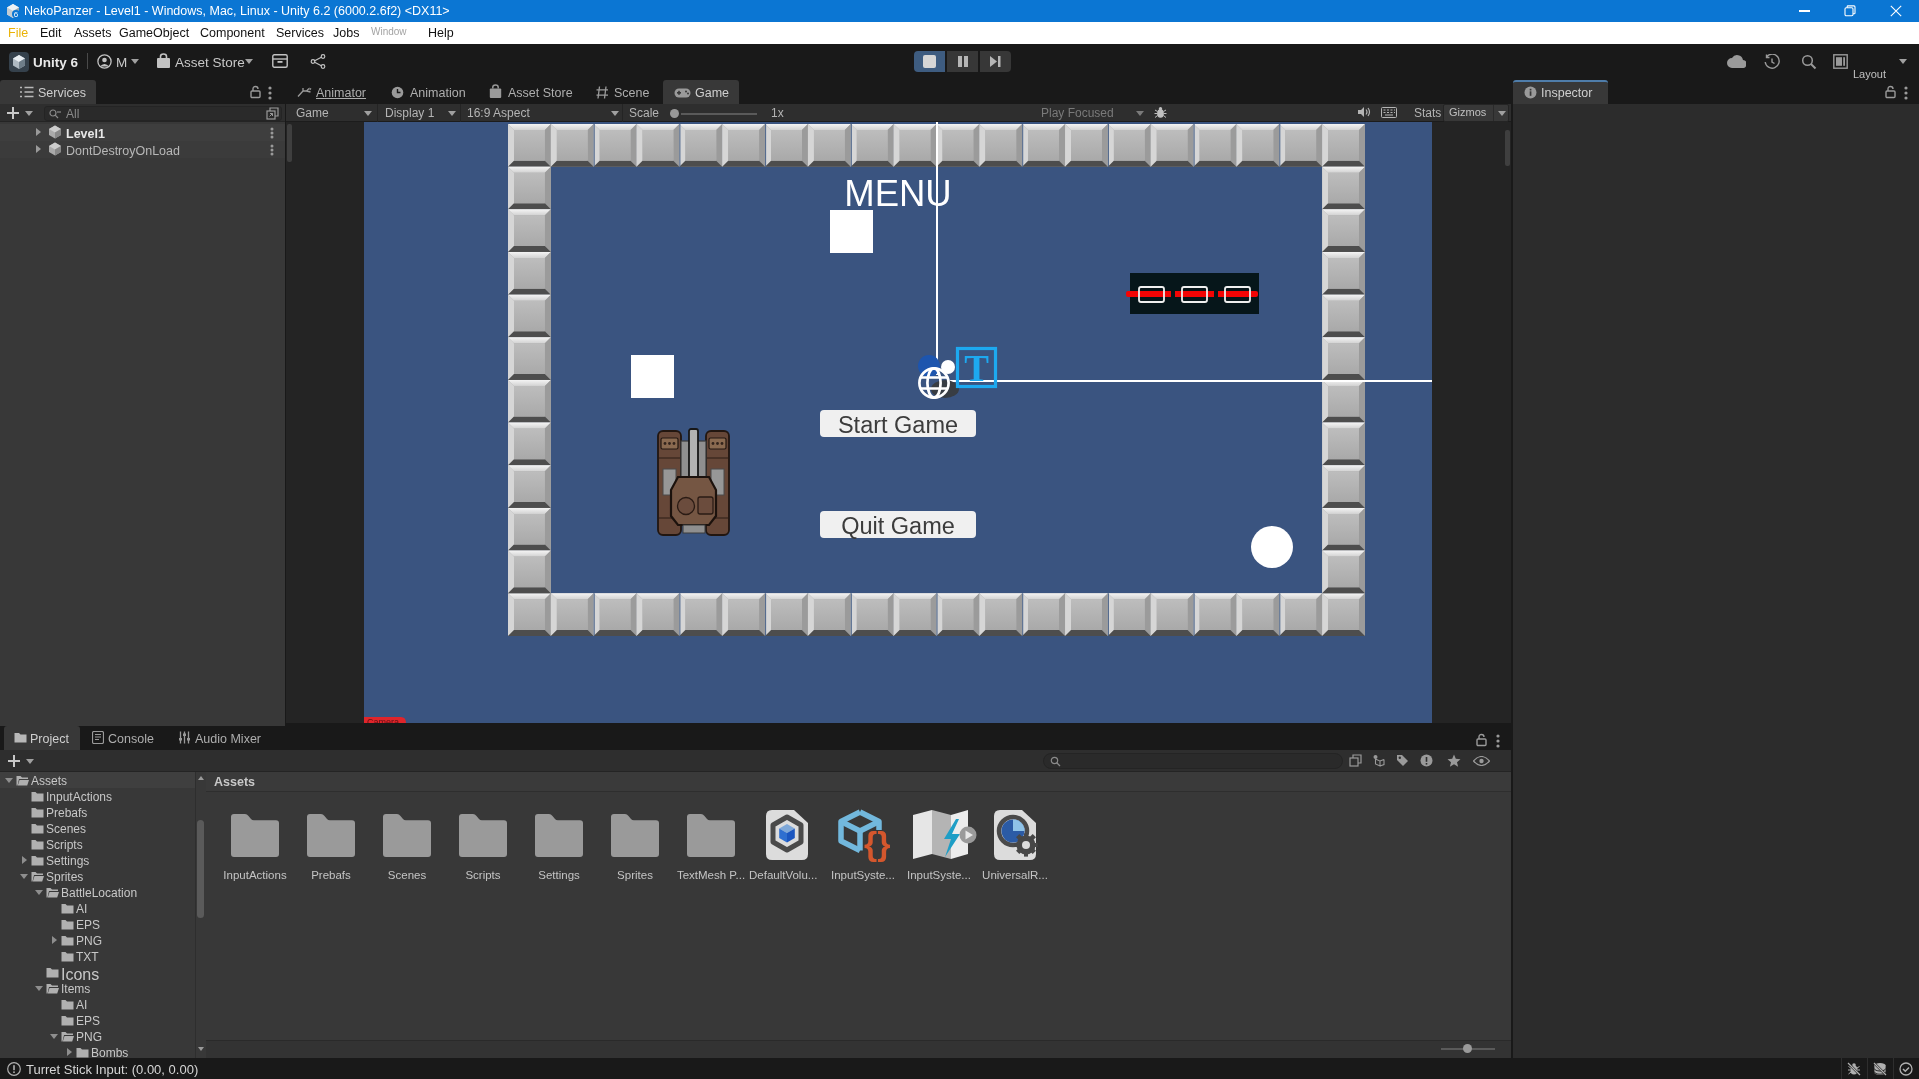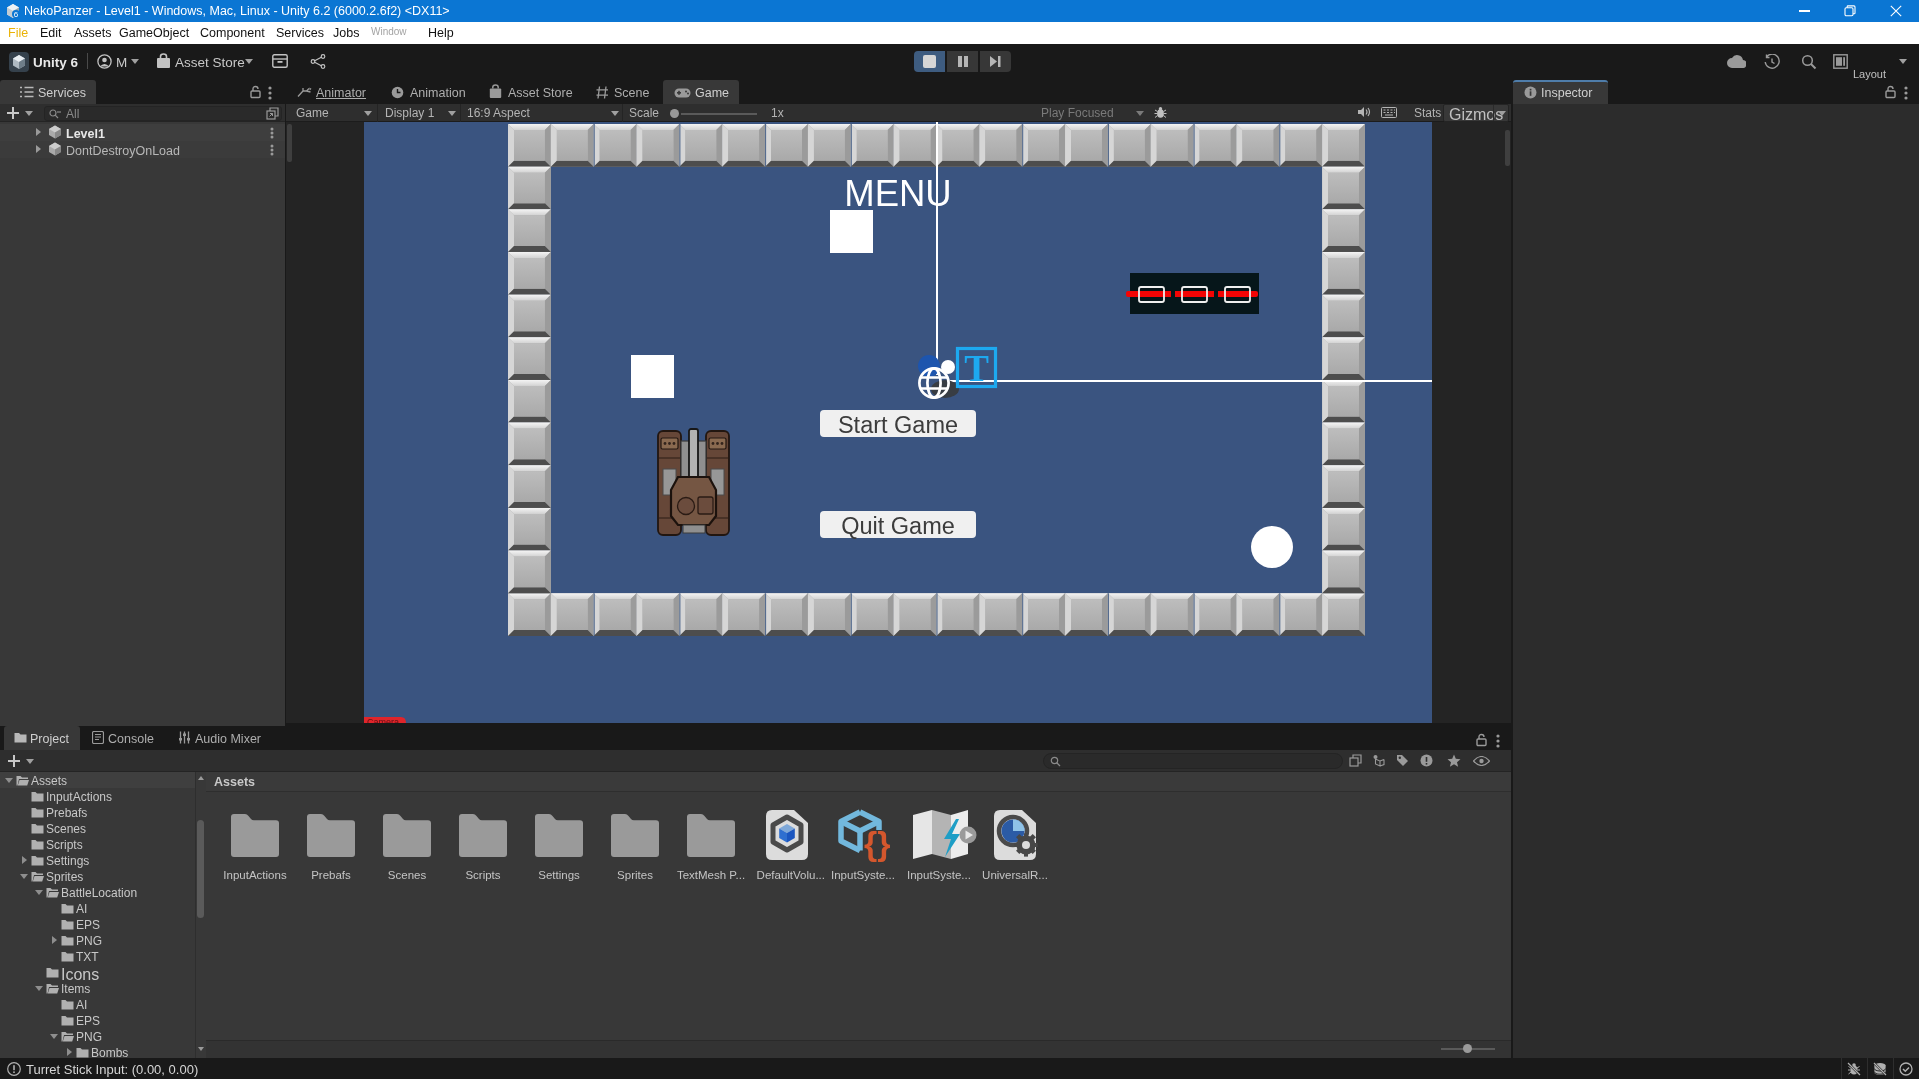--- a/index.html
+++ b/index.html
@@ -247,21 +247,21 @@
   <svg class="abs" style="left:1357px;top:106px;" width="14" height="12" viewBox="0 0 14 12">
     <path d="M1 4 L4 4 L7 1 L7 11 L4 8 L1 8 Z" fill="#b4b4b4"></path>
     <path d="M9 3.5 Q11 6 9 8.5 M11 2 Q14 6 11 10" fill="none" stroke="#b4b4b4" stroke-width="1.2"></path>
   </svg>
   <svg class="abs" style="left:1381px;top:107px;" width="16" height="11" viewBox="0 0 16 11">
     <rect x="0.5" y="0.5" width="15" height="10" rx="1" fill="none" stroke="#b4b4b4" stroke-width="1"></rect>
     <path d="M2.5 3 h2 M6 3 h2 M9.5 3 h2 M13 3 h1 M2.5 5.5 h2 M6 5.5 h2 M9.5 5.5 h2 M13 5.5 h1 M4 8 h8" stroke="#b4b4b4" stroke-width="1"></path>
   </svg>
   <div class="abs txt" style="left:1414px;top:106px;font-size:12px;color:#b4b4b4;">Stats</div>
   <div class="abs" style="left:1443px;top:104px;width:66px;height:18px;background:#383838;border:1px solid #242424;border-radius:2px;"></div>
-  <div class="abs txt" style="left:1449px;top:106px;font-size:16px;color:#c0c0c0;">Gizmos</div>
+  <div class="abs txt" style="left:1449px;top:106px;font-size:11px;color:#c0c0c0;">Gizmos</div>
   <div class="abs" style="left:1493px;top:105px;width:1px;height:16px;background:#2a2a2a;"></div>
   <div class="abs" style="left:1498px;top:111px;border-left:4px solid transparent;border-right:4px solid transparent;border-top:5px solid #a0a0a0;"></div>
 
   <svg class="abs" style="left:364px;top:122px;" width="1068" height="601" viewBox="0 0 1068 601">
     <defs>
       <linearGradient id="tf" x1="0" y1="0" x2="0" y2="1">
         <stop offset="0" stop-color="#bdbdbd"></stop>
           <stop offset="1" stop-color="#a9a9a9"></stop>
       </linearGradient>
       <linearGradient id="tt" x1="0" y1="0" x2="0" y2="1">
@@ -617,21 +617,21 @@
         <path d="M2 6 Q2 3 5 3 L16 3 Q18 3 19.5 5 L22 8 Q23 9.2 25 9.2 L47 9.2 Q50 9.2 50 12.2 L50 43 Q50 46 47 46 L5 46 Q2 46 2 43 Z" fill="#9a9a9a"></path>
       </svg>
       <div class="abs txt" style="left:673px;top:869px;width:76px;text-align:center;font-size:11.5px;color:#c4c4c4;">TextMesh P...</div>
       <svg class="abs" style="left:763px;top:809px;" width="48" height="52" viewBox="0 0 48 52">
         <path d="M9 1 L31 1 L45 14 L45 45 Q45 51 39 51 L9 51 Q3 51 3 45 L3 7 Q3 1 9 1 Z" fill="#dcdcdc"></path>
         <path d="M24 8 L38 16 L38 33 L24 41 L10 33 L10 16 Z" fill="none" stroke="#4a4a4a" stroke-width="5" stroke-linejoin="round"></path>
         <path d="M24 15 L31.8 19.5 L24 24 L16.2 19.5 Z" fill="#7fa8d8"></path>
         <path d="M24 24 L31.8 19.5 L31.8 29 L24 33.5 Z" fill="#1b56c0"></path>
         <path d="M24 24 L16.2 19.5 L16.2 29 L24 33.5 Z" fill="#2f6fd0"></path>
       </svg>
-      <div class="abs txt" style="left:749px;top:869px;width:76px;text-align:right;font-size:11.5px;color:#c4c4c4;">DefaultVolu...</div>
+      <div class="abs txt" style="left:749px;top:869px;width:76px;text-align:left;font-size:11.5px;color:#c4c4c4;">DefaultVolu...</div>
       <svg class="abs" style="left:836px;top:808px;" width="56" height="54" viewBox="0 0 56 54">
         <g stroke="#72b8dd" stroke-width="5.5" fill="none" stroke-linejoin="round">
           <path d="M24 4 L43 13.5 L43 22 M24 4 L5 13.5 L5 33 L24 42.5 L24 42.5"></path>
           <path d="M5 13.5 L24 23 L43 13.5"></path>
           <path d="M24 23 L24 42.5"></path>
         </g>
         <text x="28" y="47" font-size="34" font-weight="bold" fill="#d4572d" font-family="Liberation Sans">{}</text>
       </svg>
       <div class="abs txt" style="left:825px;top:869px;width:76px;text-align:center;font-size:11.5px;color:#c4c4c4;">InputSyste...</div>
       <svg class="abs" style="left:910px;top:809px;" width="70" height="52" viewBox="0 0 70 52">

